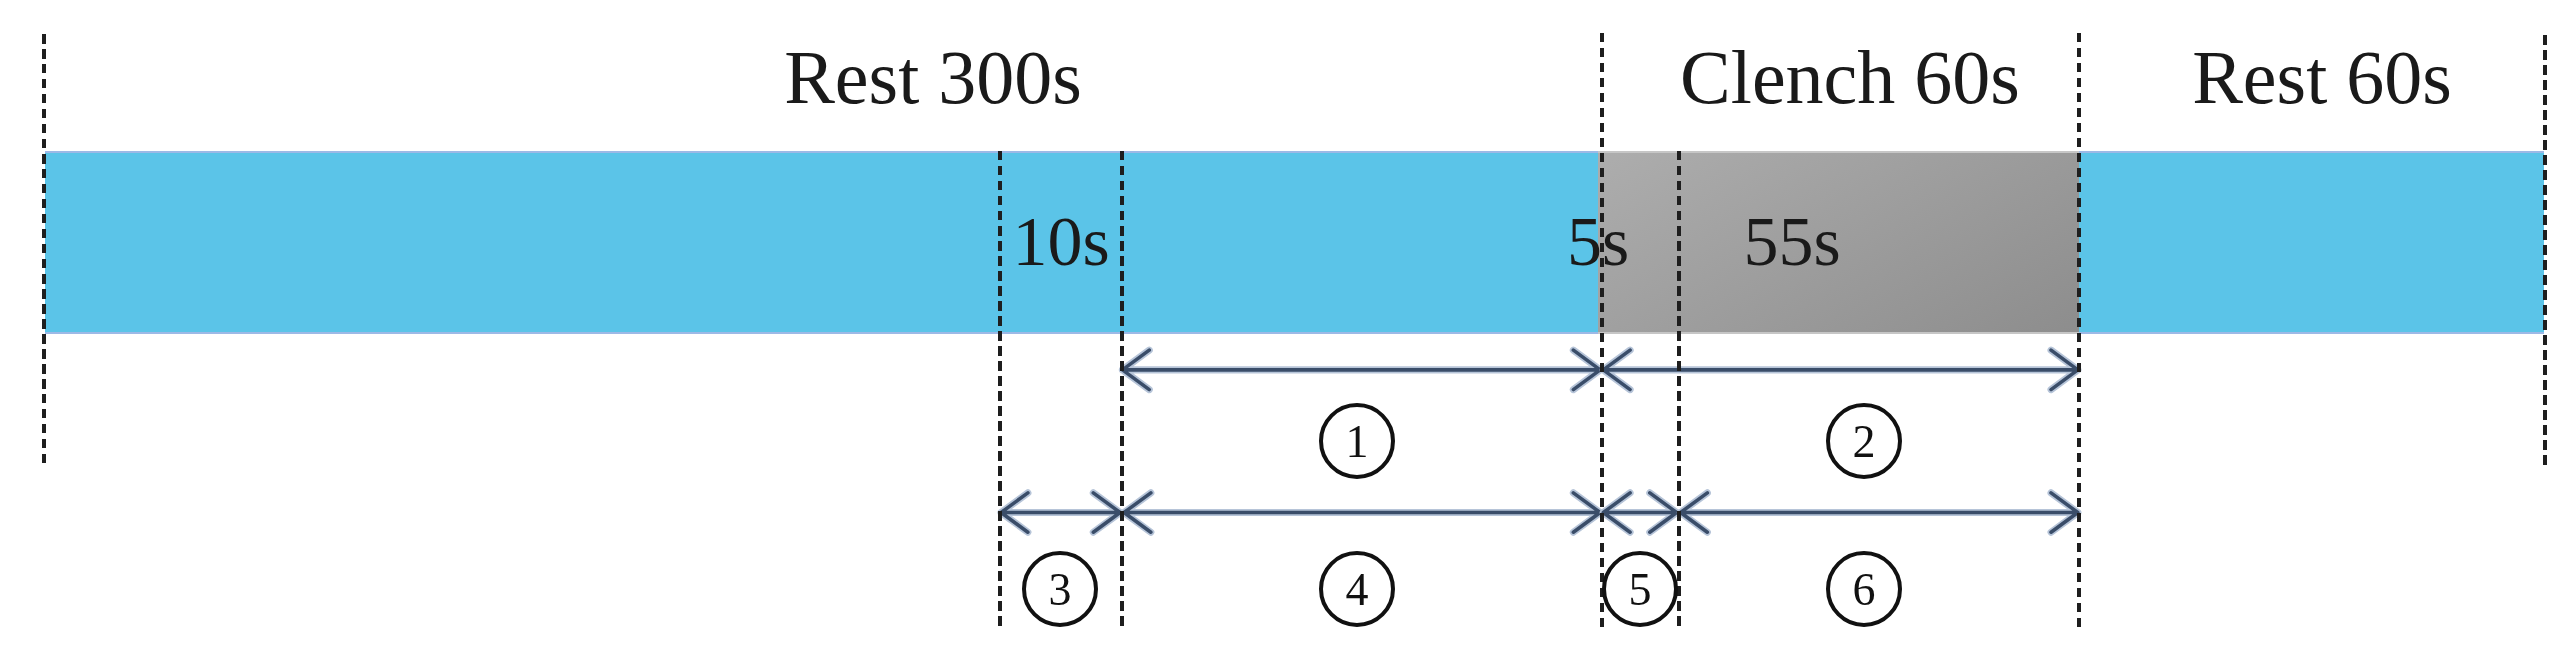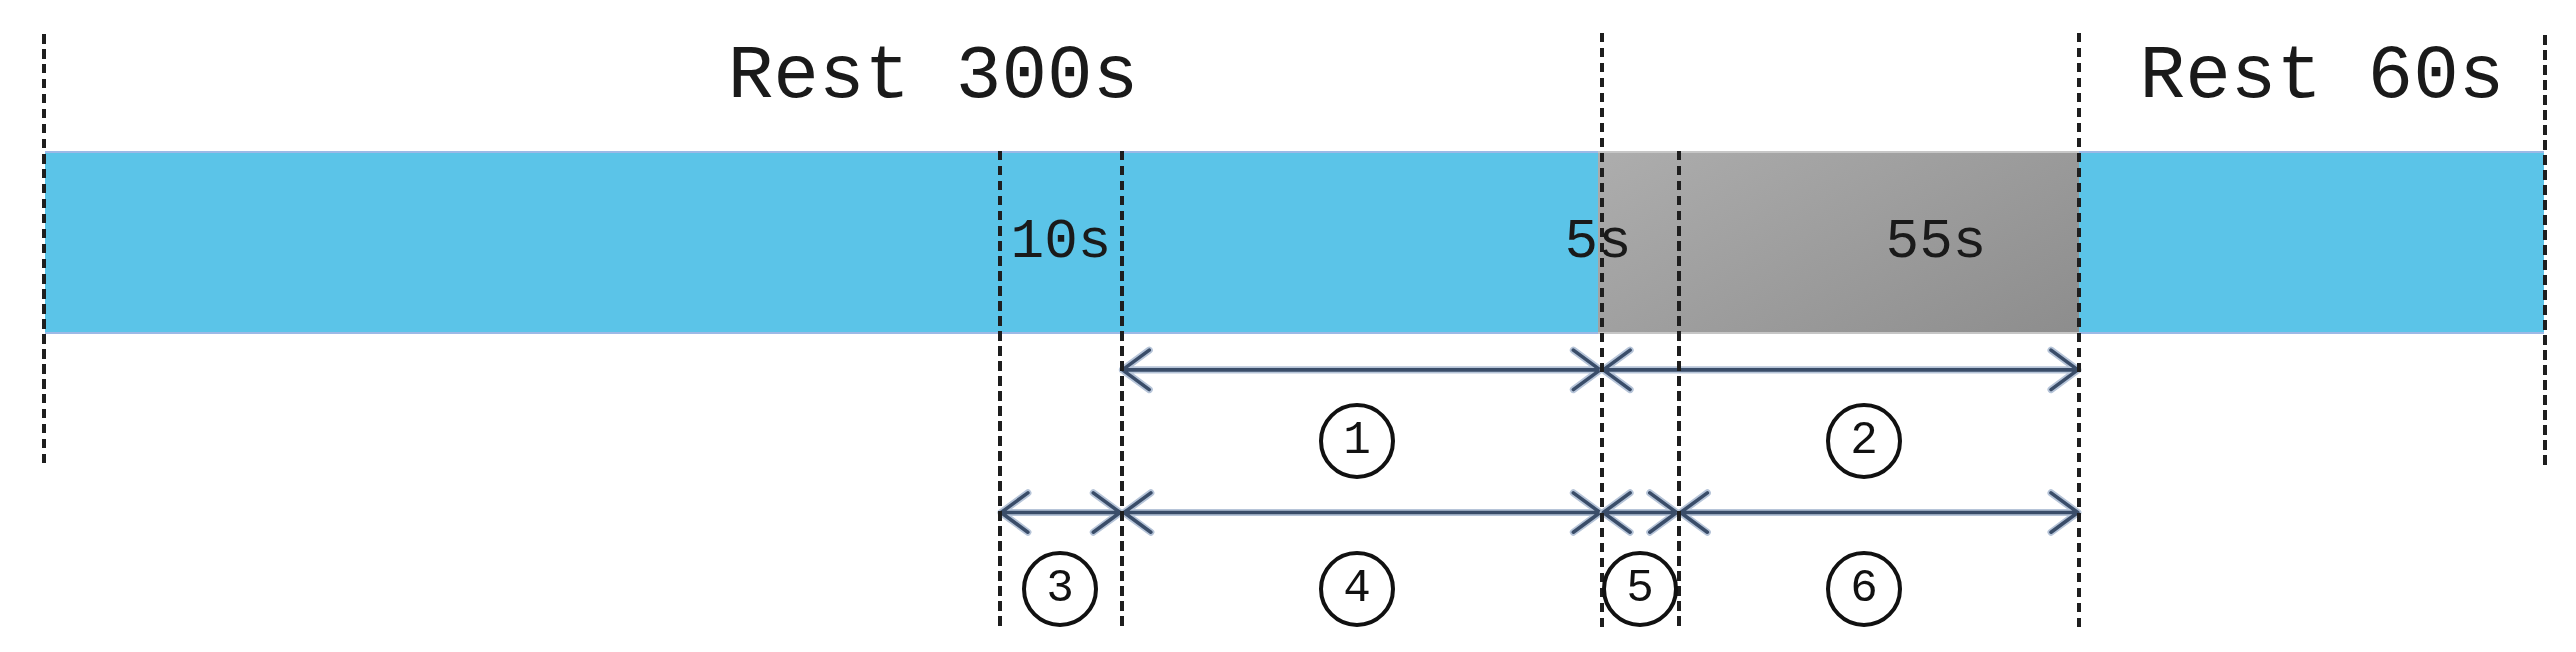--- a/index.html
+++ b/index.html
@@ -12,21 +12,21 @@
     --arrow_dark:#3a4d69;
     --arrow_halo:#b6c4d8;
     --text_color:#1a1a1a;
     --bg:#ffffff;
   }
   html,body{margin:0;padding:0;background:var(--bg);}
   #stage{
     position:relative;
     width:2576px;height:653px;
     background:var(--bg);
-    font-family:Liberation Mono, monospace;
+    font-family:Liberation Serif, serif;
     color:var(--text_color);
     overflow:hidden;
   }
   .phase-title{
     position:absolute;
     top:38px;height:79px;line-height:79px;
     transform:translateX(-50%);
     font-size:76px;
     white-space:nowrap;
     color:var(--text_color);
@@ -44,21 +44,21 @@
   .bar-gray{
     background:linear-gradient(150deg,var(--bar_gray_light),var(--bar_gray_dark));
     border-top:2.4px solid var(--bar_edge_gray);
     border-bottom:2.4px solid var(--bar_edge_gray);
     box-sizing:border-box;
   }
   .seg-label{
     position:absolute;
     top:242px;
     transform:translate(-50%,-50%);
-    font-size:56px;
+    font-size:70px;
     white-space:nowrap;
     color:var(--text_color);
     z-index:5;
   }
   .vdash{
     position:absolute;
     width:4px;
     background:repeating-linear-gradient(to bottom,var(--dash_color) 0 9.5px,transparent 9.5px 15px);
     z-index:4;
   }
@@ -78,29 +78,30 @@
     color:#111;
     z-index:6;
   }
 </style>
 </head>
 <body>
 
 <div id="stage">
 
   <div class="phase-title" style="left:933px">Rest 300s</div>
+  <div class="phase-title" style="left:1850px">Clench 60s</div>
   <div class="phase-title" style="left:2322px">Rest 60s</div>
 
   <div class="bar bar-blue" style="left:45px;width:1553px"></div>
   <div class="bar bar-gray" style="left:1598px;width:481px"></div>
   <div class="bar bar-blue" style="left:2079px;width:465px"></div>
 
   <div class="seg-label" style="left:1061px">10s</div>
   <div class="seg-label" style="left:1598px">5s</div>
-  <div class="seg-label" style="left:1936px">55s</div>
+  <div class="seg-label" style="left:1792px">55s</div>
 
   <div class="vdash" style="left:42px;  top:34px; height:434px"></div>
   <div class="vdash" style="left:998px;top:151px;height:477px"></div>
   <div class="vdash" style="left:1120px;top:151px;height:477px"></div>
   <div class="vdash" style="left:1600px;top:33px; height:595px"></div>
   <div class="vdash" style="left:1677px;top:151px;height:477px"></div>
   <div class="vdash" style="left:2077px;top:33px; height:595px"></div>
   <div class="vdash" style="left:2543px;top:35px; height:432px"></div>
 
   <svg id="arrow-layer" width="2576" height="653" viewBox="0 0 3268 828">

